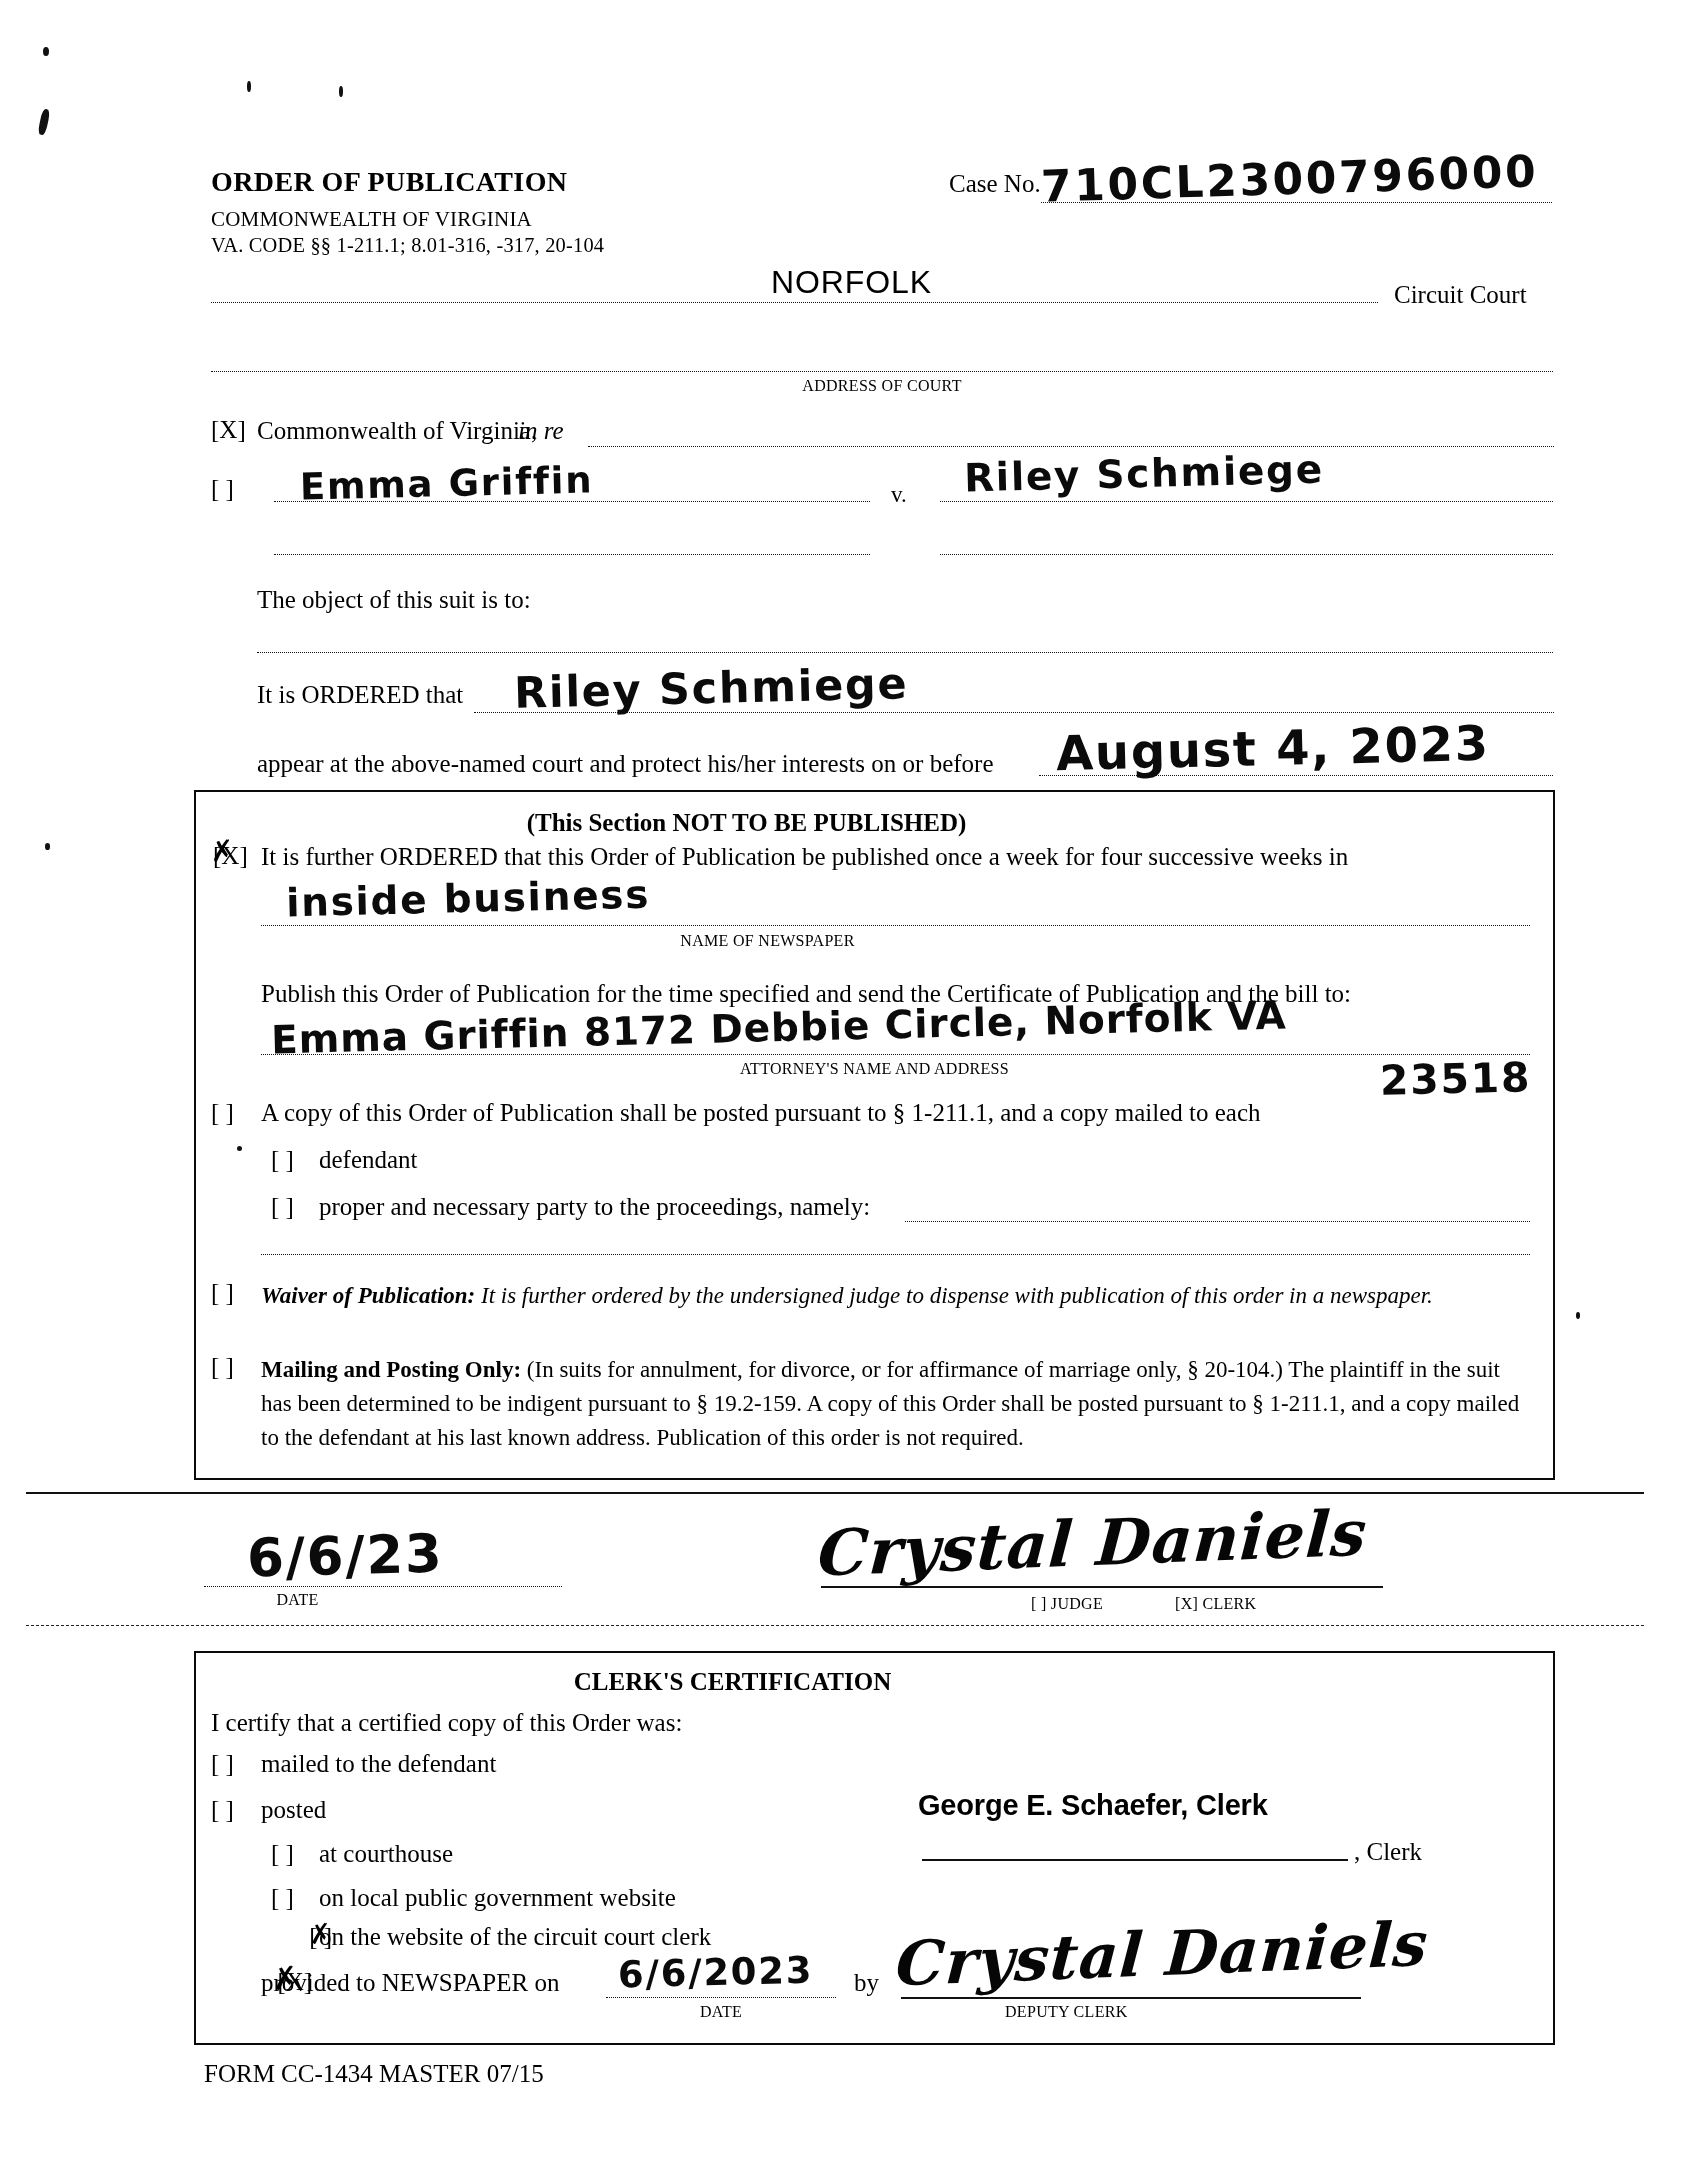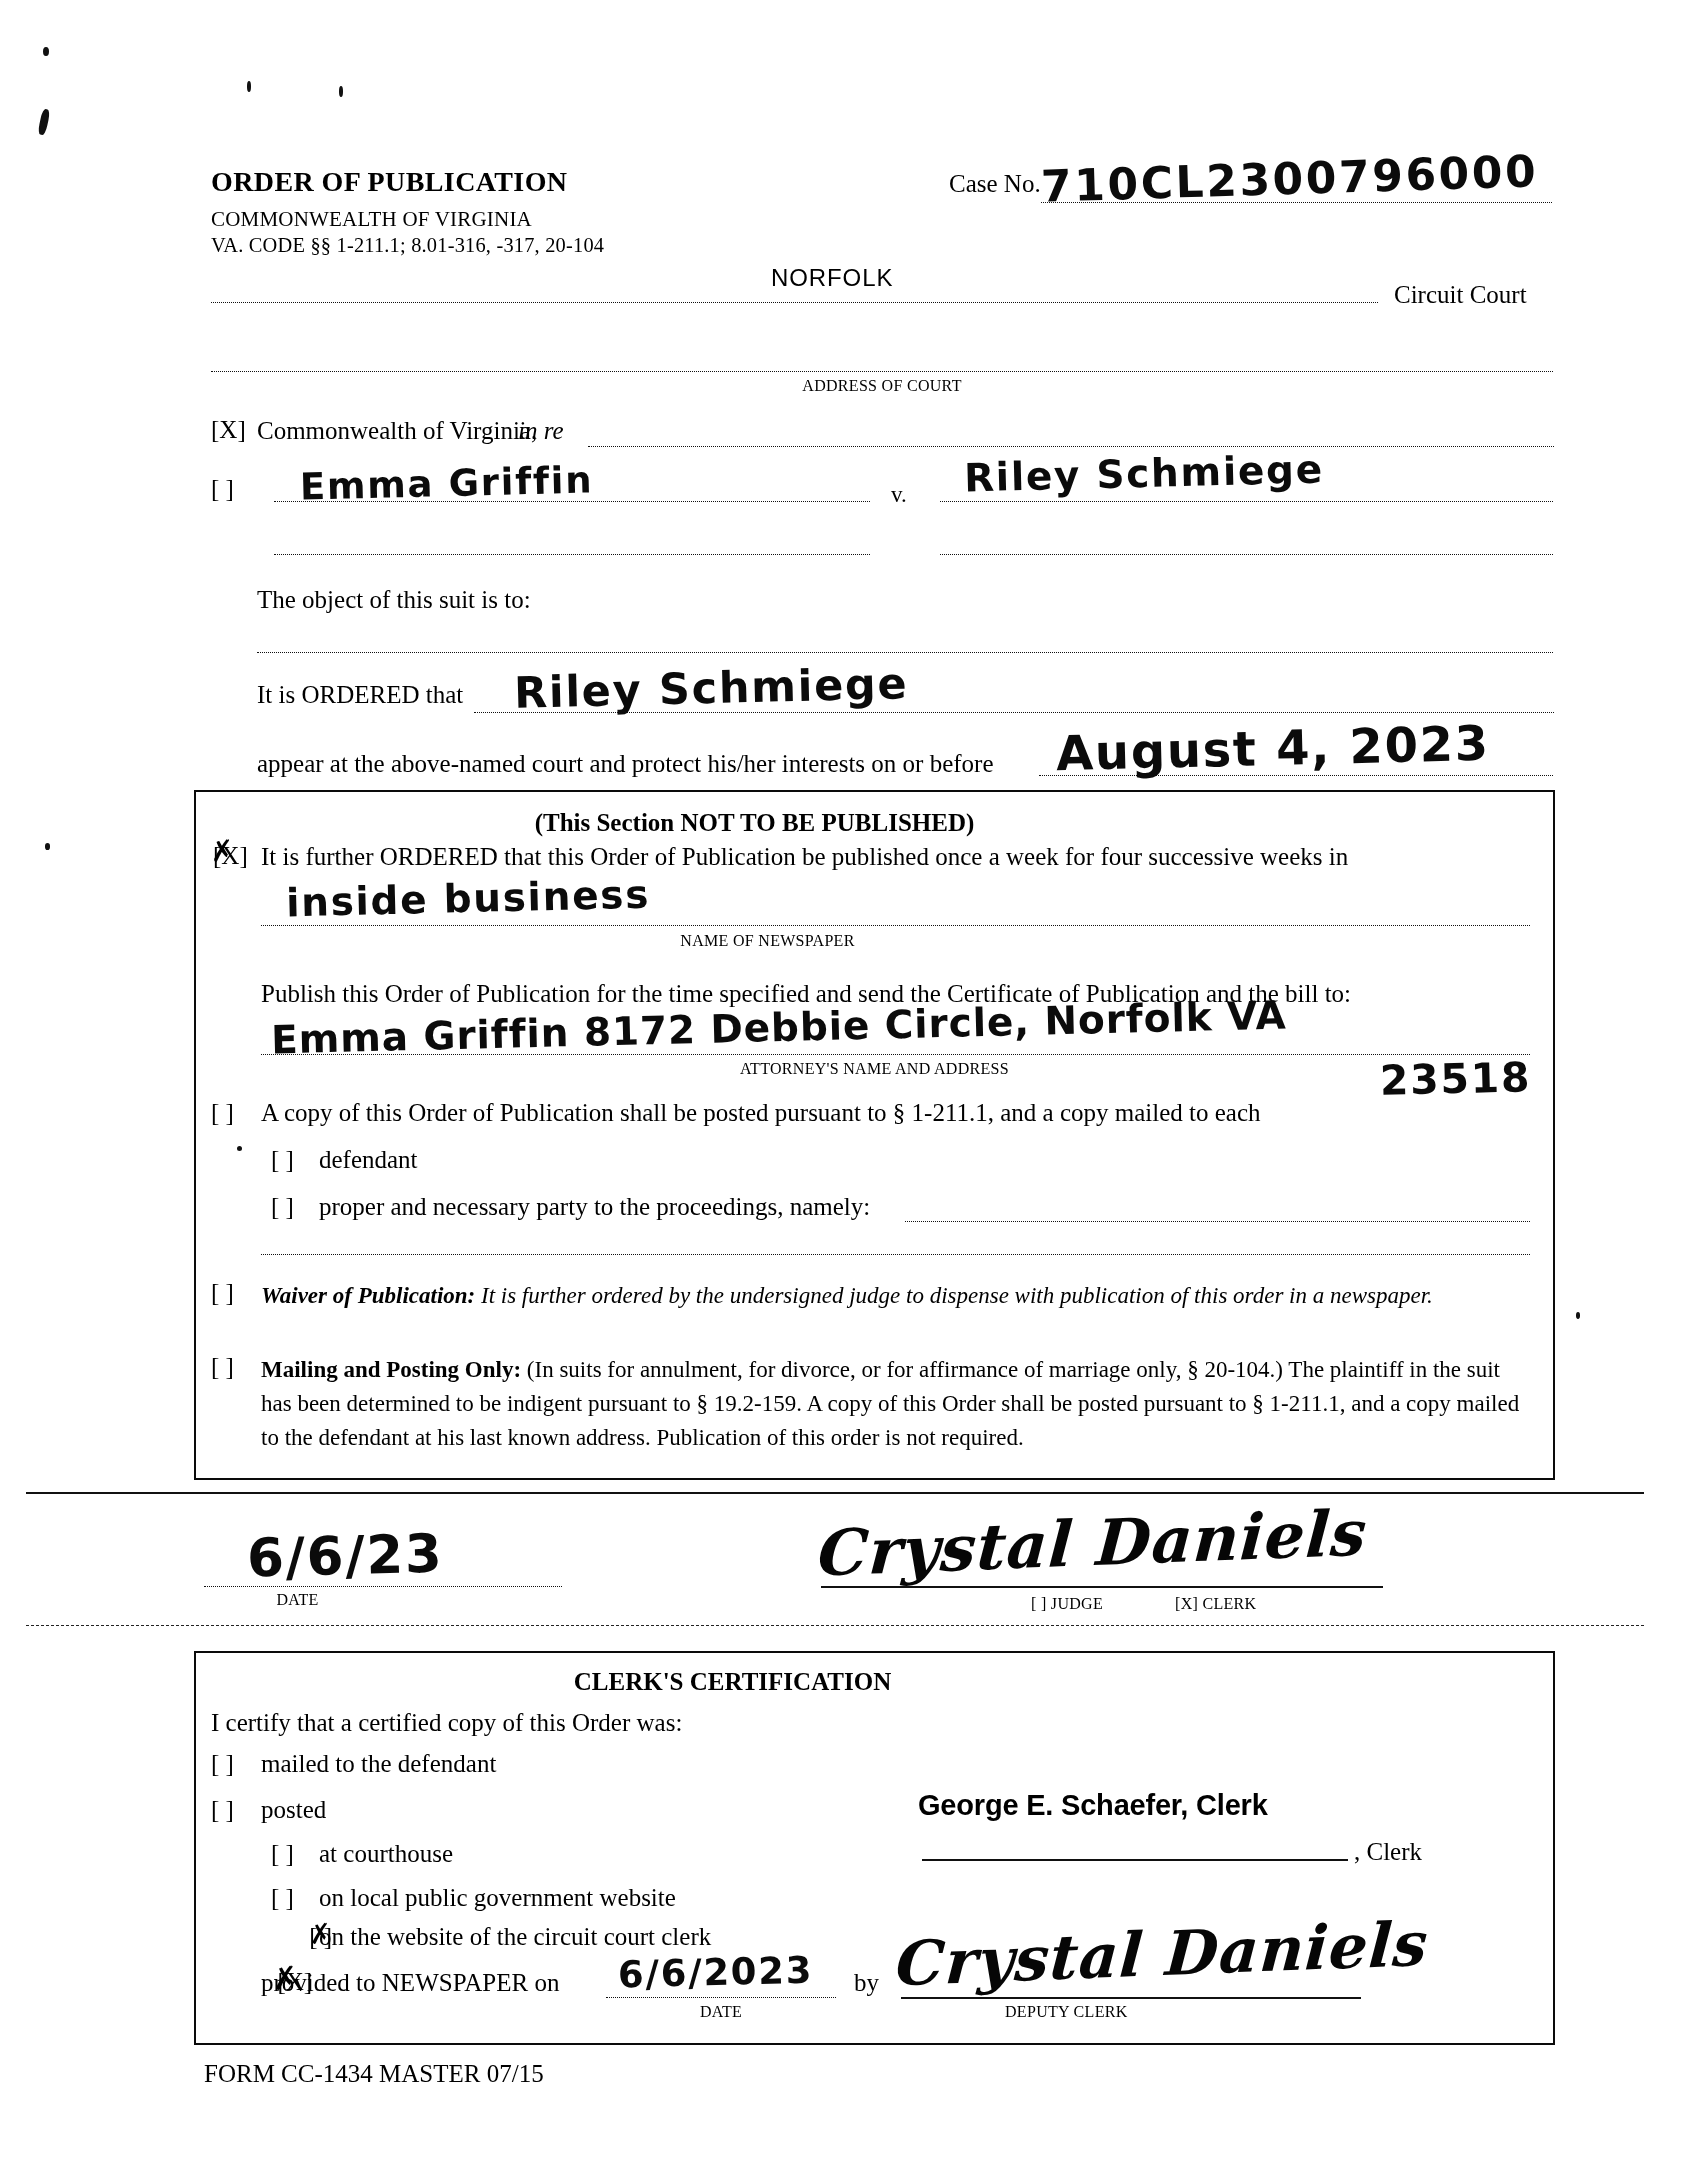--- a/index.html
+++ b/index.html
@@ -94,21 +94,21 @@
     font-size: 28px;
     letter-spacing: 0.4px;
   }
   .subhead {
     font-family: "Liberation Serif", serif;
     font-size: 21px;
     letter-spacing: 0.2px;
   }
   .courtname {
     font-family: "Liberation Sans", sans-serif;
-    font-size: 24px;
+    font-size: 32px;
     letter-spacing: 0.9px;
   }
   .addr {
     font-family: "Liberation Sans", sans-serif;
     font-size: 30px;
     letter-spacing: 0.4px;
   }
   .clerkstamp {
     font-family: "Liberation Sans", sans-serif;
     font-weight: bold;
@@ -179,21 +179,21 @@
   <div class="abs dotline" style="left:474px;top:712px;width:1080px;"></div>
   <div class="abs hand" style="left:514px;top:663px;font-size:43px;">Riley Schmiege</div>
 
   <div class="abs t24" style="left:257px;top:750px;">appear at the above-named court and protect his/her interests on or before</div>
   <div class="abs dotline" style="left:1039px;top:775px;width:514px;"></div>
   <div class="abs hand" style="left:1056px;top:720px;font-size:48px;">August 4, 2023</div>
 
   
   <div class="box" style="left:194px;top:790px;width:1361px;height:690px;"></div>
 
-  <div class="abs t24 bold" style="left:194px;top:809px;width:1121px;text-align:center;">(This Section NOT TO BE PUBLISHED)</div>
+  <div class="abs t24 bold" style="left:186px;top:809px;width:1121px;text-align:center;">(This Section NOT TO BE PUBLISHED)</div>
 
   
   <div class="abs t24 ckbox ckmark" style="left:213px;top:842px;">
     <span>[X]</span>
     <span class="x">✗</span>
   </div>
   <div class="abs t24" style="left:261px;top:843px;">It is further ORDERED that this Order of Publication be published once a week for four successive weeks in</div>
 
   <div class="abs dotline" style="left:261px;top:925px;width:1269px;"></div>
   <div class="abs hand" style="left:286px;top:876px;font-size:39px;">inside business</div>

